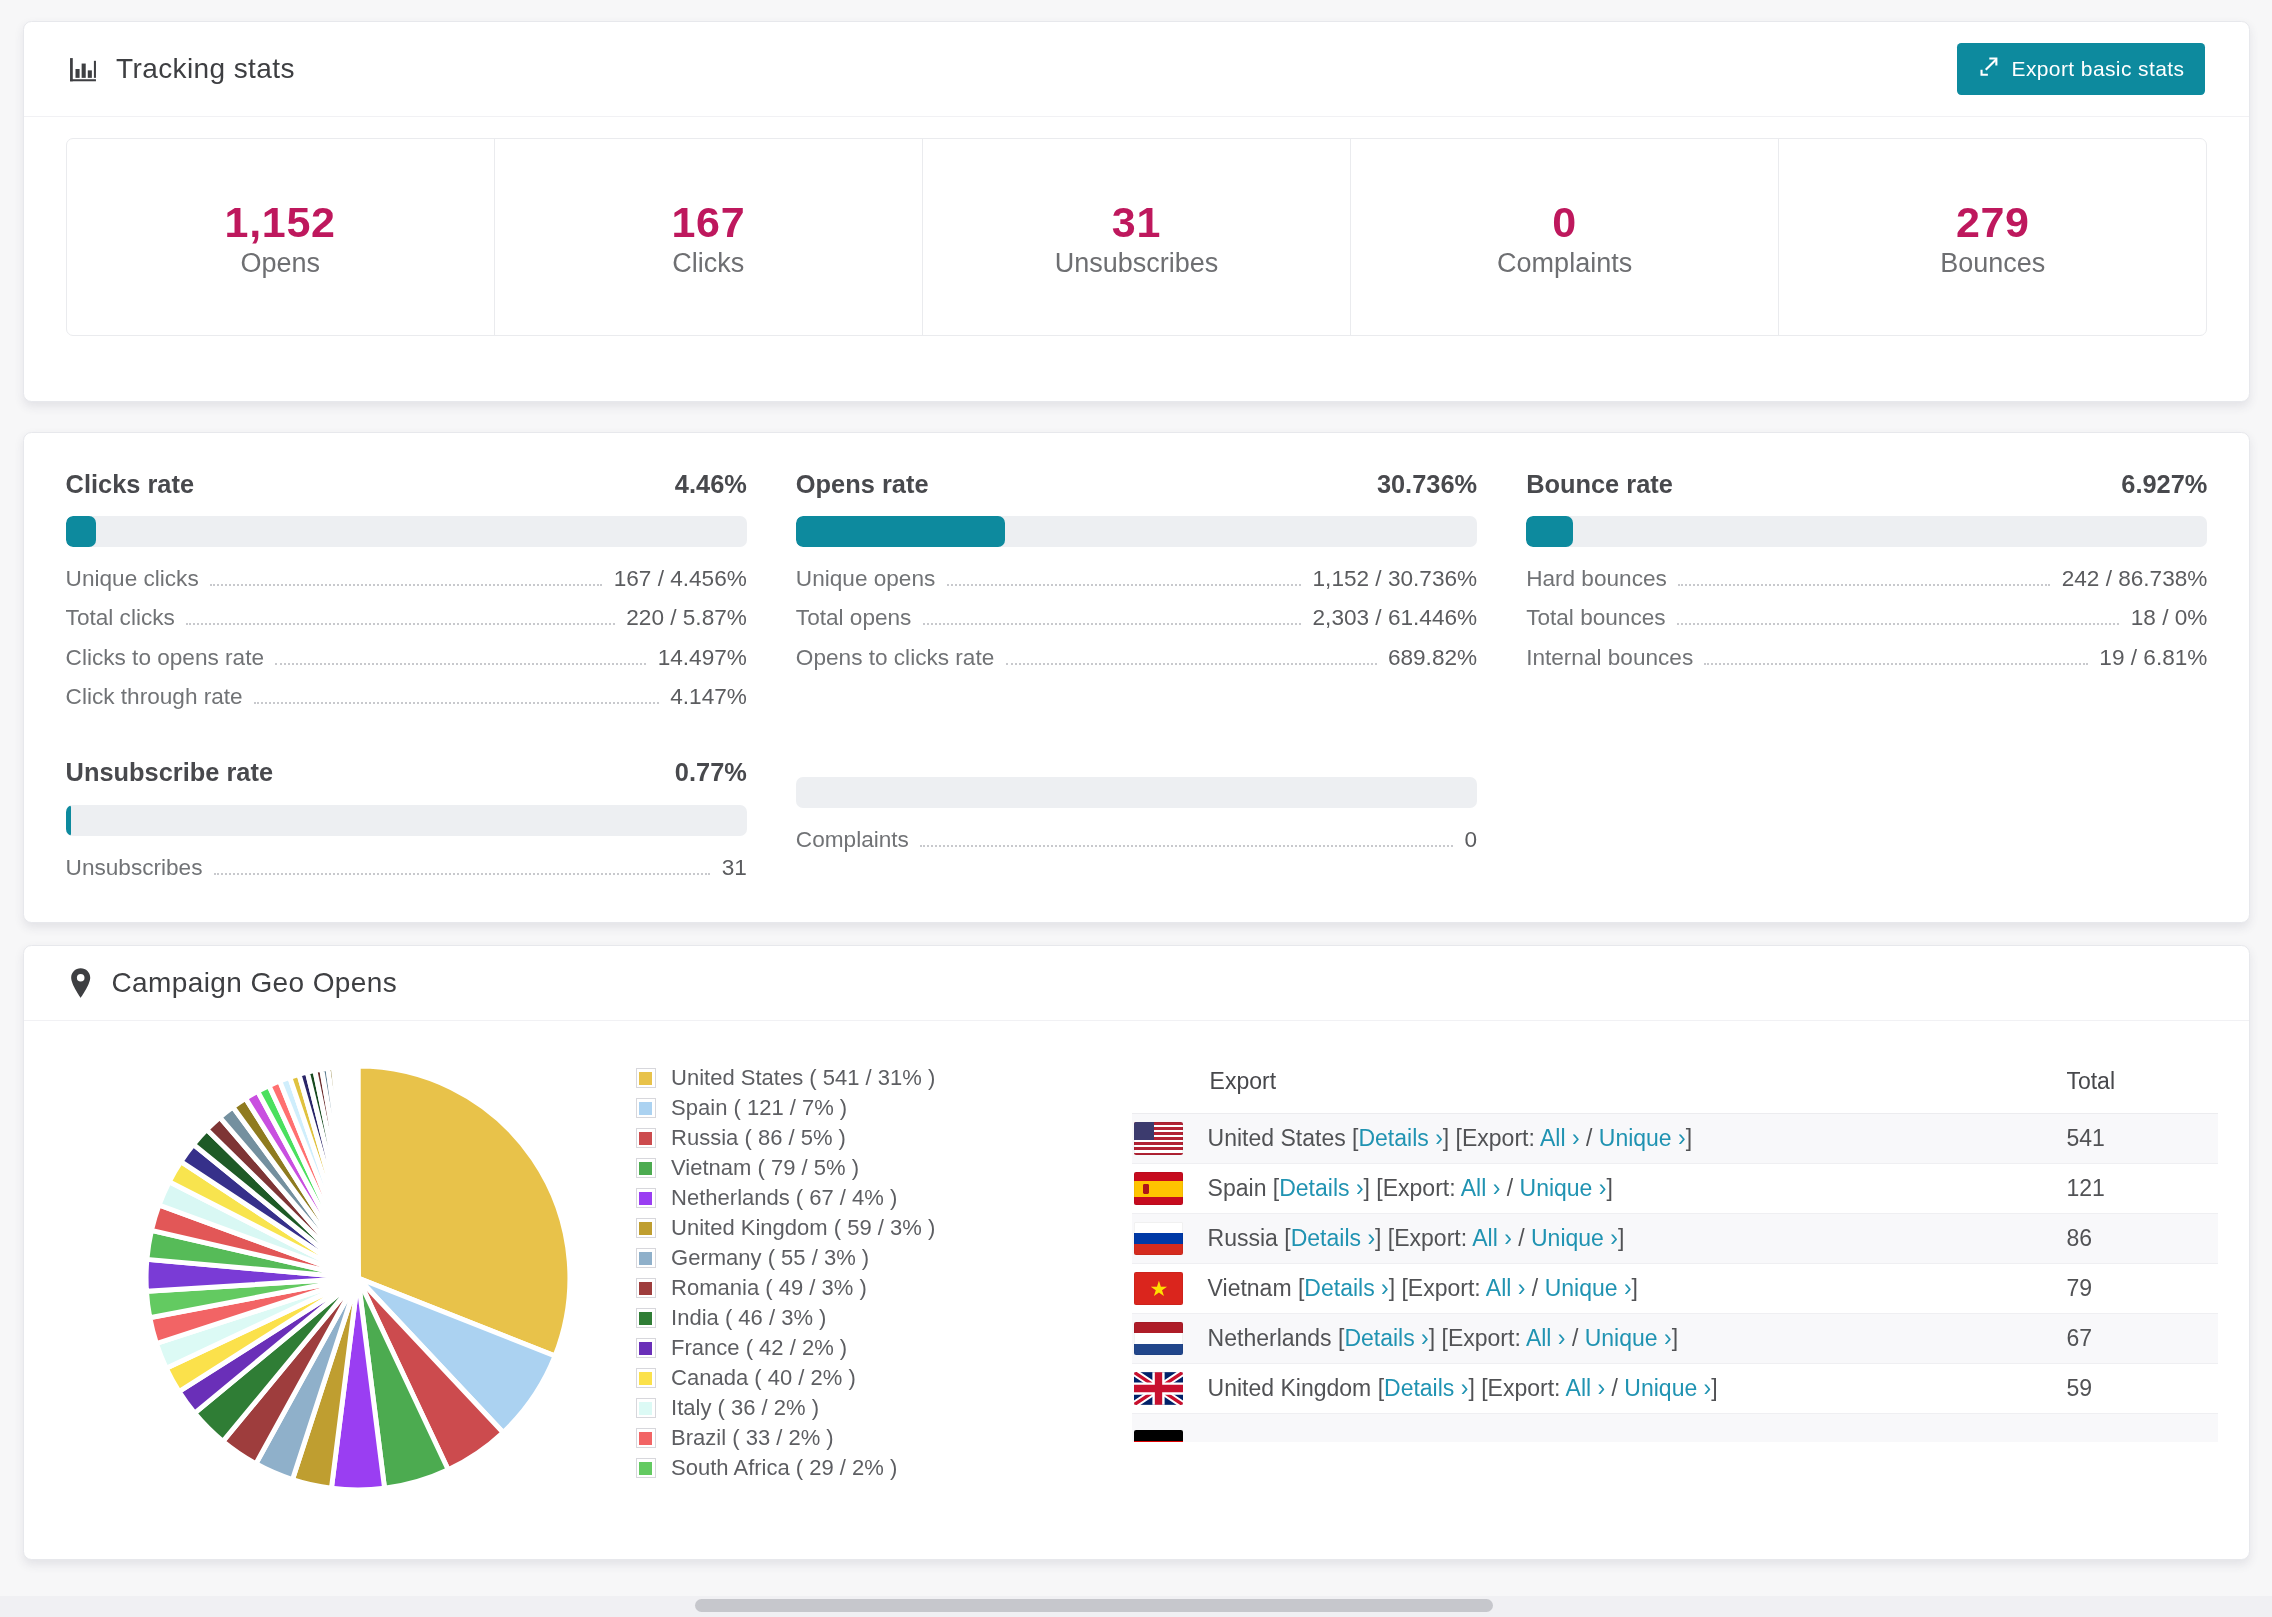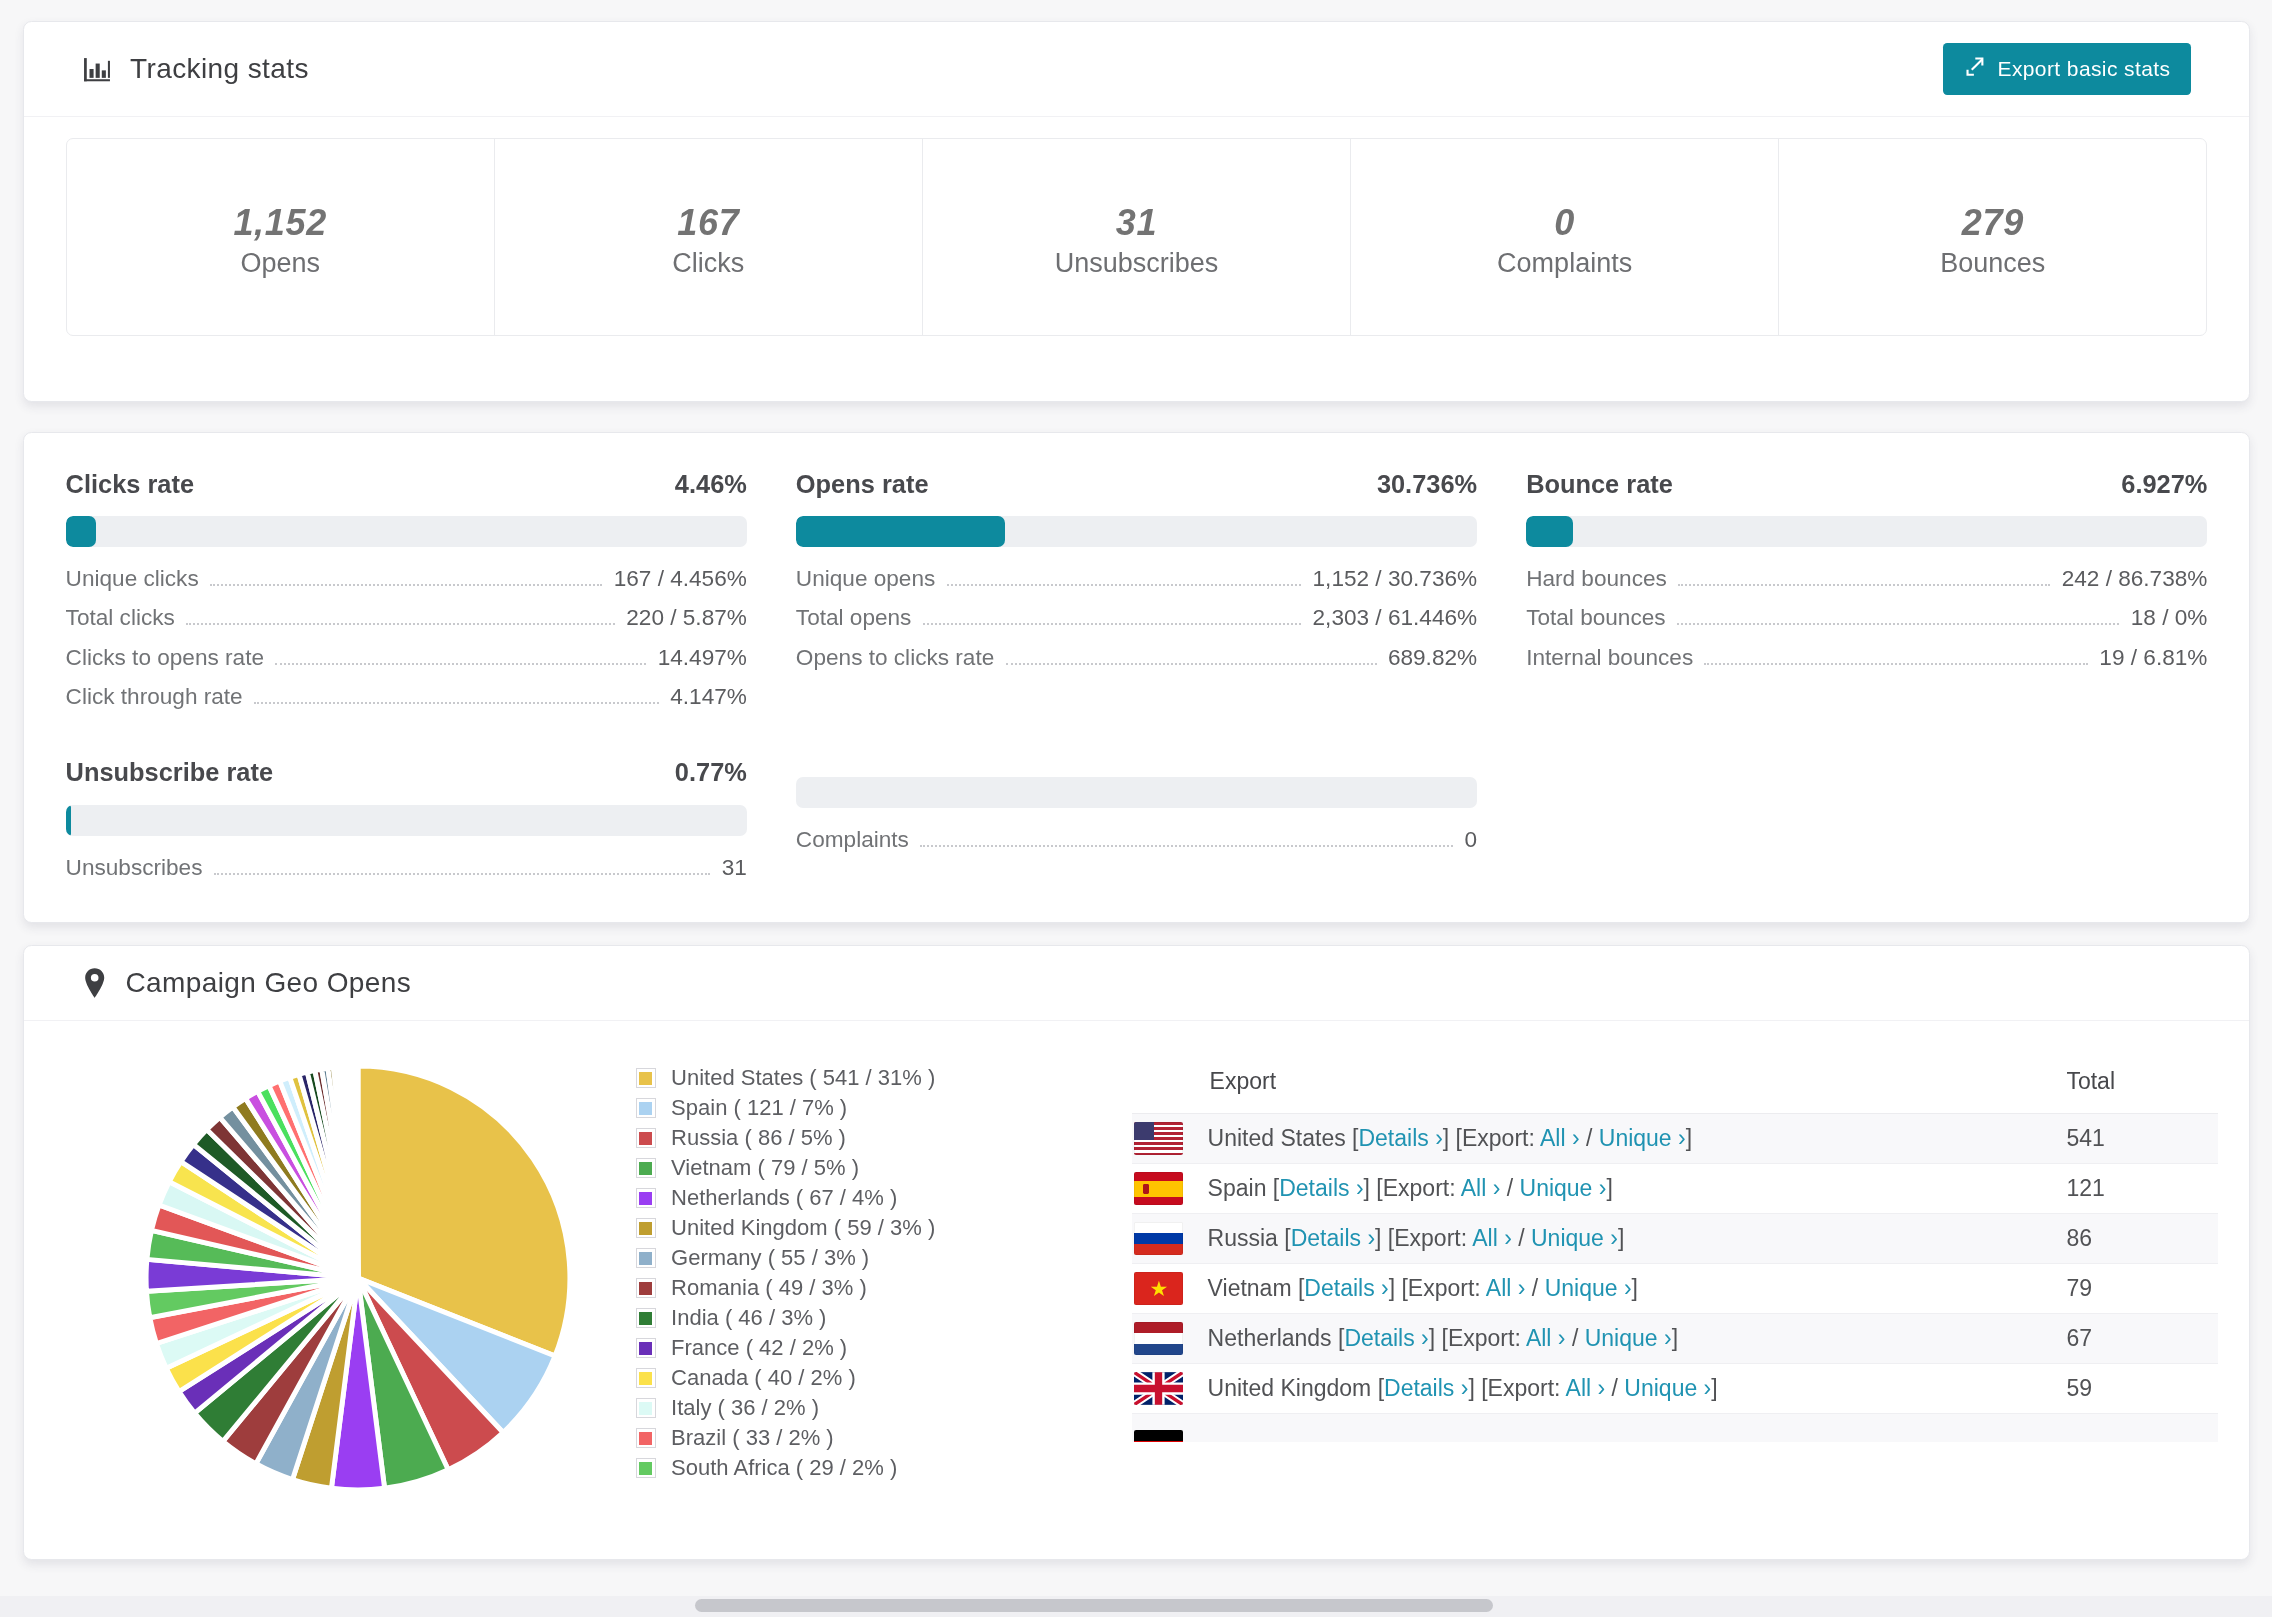--- a/index.html
+++ b/index.html
@@ -4,35 +4,35 @@
 <style>
   * { margin:0; padding:0; box-sizing:border-box; }
   html,body { width:2273px; height:1618px; overflow:hidden;
     background:#f7f7f8; font-family:"Liberation Sans","DejaVu Sans",sans-serif; }
   .card { margin:0 22.6px; background:#fff; border:1.4px solid #e7e8ec; border-radius:8.5px;
     box-shadow:0 4.2px 10px rgba(60,60,85,.10); }
   #card-tracking { margin-top:21px; }
   #card-rates { margin-top:30px; }
   #card-geo { margin-top:22.6px; height:615px; overflow:hidden; }
 
-  .card-header { display:flex; align-items:center; justify-content:space-between; padding:21px 58px; }
+  .card-header { display:flex; align-items:center; justify-content:space-between; padding:21px 44px; }
   .card-title { display:flex; align-items:center; gap:18.4px; font-size:28px; color:#3e3f42; letter-spacing:0.4px; }
   .card-title svg { display:block; }
   .divider { border-top:1.4px solid #f1f1f4; }
 
   
   .btn-export { display:flex; align-items:center; gap:11.3px; background:#0d8a9e; color:#fff;
     border:none; border-radius:4.2px; padding:12px 21px; font-size:21px; cursor:pointer;
     font-family:inherit; letter-spacing:0.4px; }
 
   
   .stats-row { display:flex; margin:21px 42px 65px; border:1.4px solid #eaebee; border-radius:7px; background:#fff; }
   .stat-cell { flex:1; text-align:center; padding:59px 0 58px; border-left:1.4px solid #eaebee; }
   .stat-cell:first-child { border-left:none; }
-  .stat-value { font-size:36px; line-height:49px; font-weight:bold; color:#737373; letter-spacing:0.7px;font-style:italic; }
+  .stat-value { font-size:43px; line-height:49px; font-weight:bold; color:#be185d; letter-spacing:0.7px; }
   .stat-label { font-size:27px; line-height:28px; color:#6e6f72; margin-top:2px; }
 
   
   .rates-grid { display:grid; grid-template-columns:repeat(3,1fr); column-gap:49px; row-gap:49px;
     padding:37px 42px 42px; }
   .rate-head { display:flex; justify-content:space-between; align-items:baseline;
     font-size:25.4px; line-height:28px; font-weight:bold; color:#48494d; }
   .bar-track { height:31px; background:#edeff2; border-radius:7px; margin:18.4px 0 20px; overflow:hidden; }
   .bar-fill { height:100%; background:#0d8a9e; border-radius:7px; }
   .rate-row { display:flex; align-items:flex-end; font-size:22.6px; line-height:24px; color:#717376; margin-top:15.5px; }

